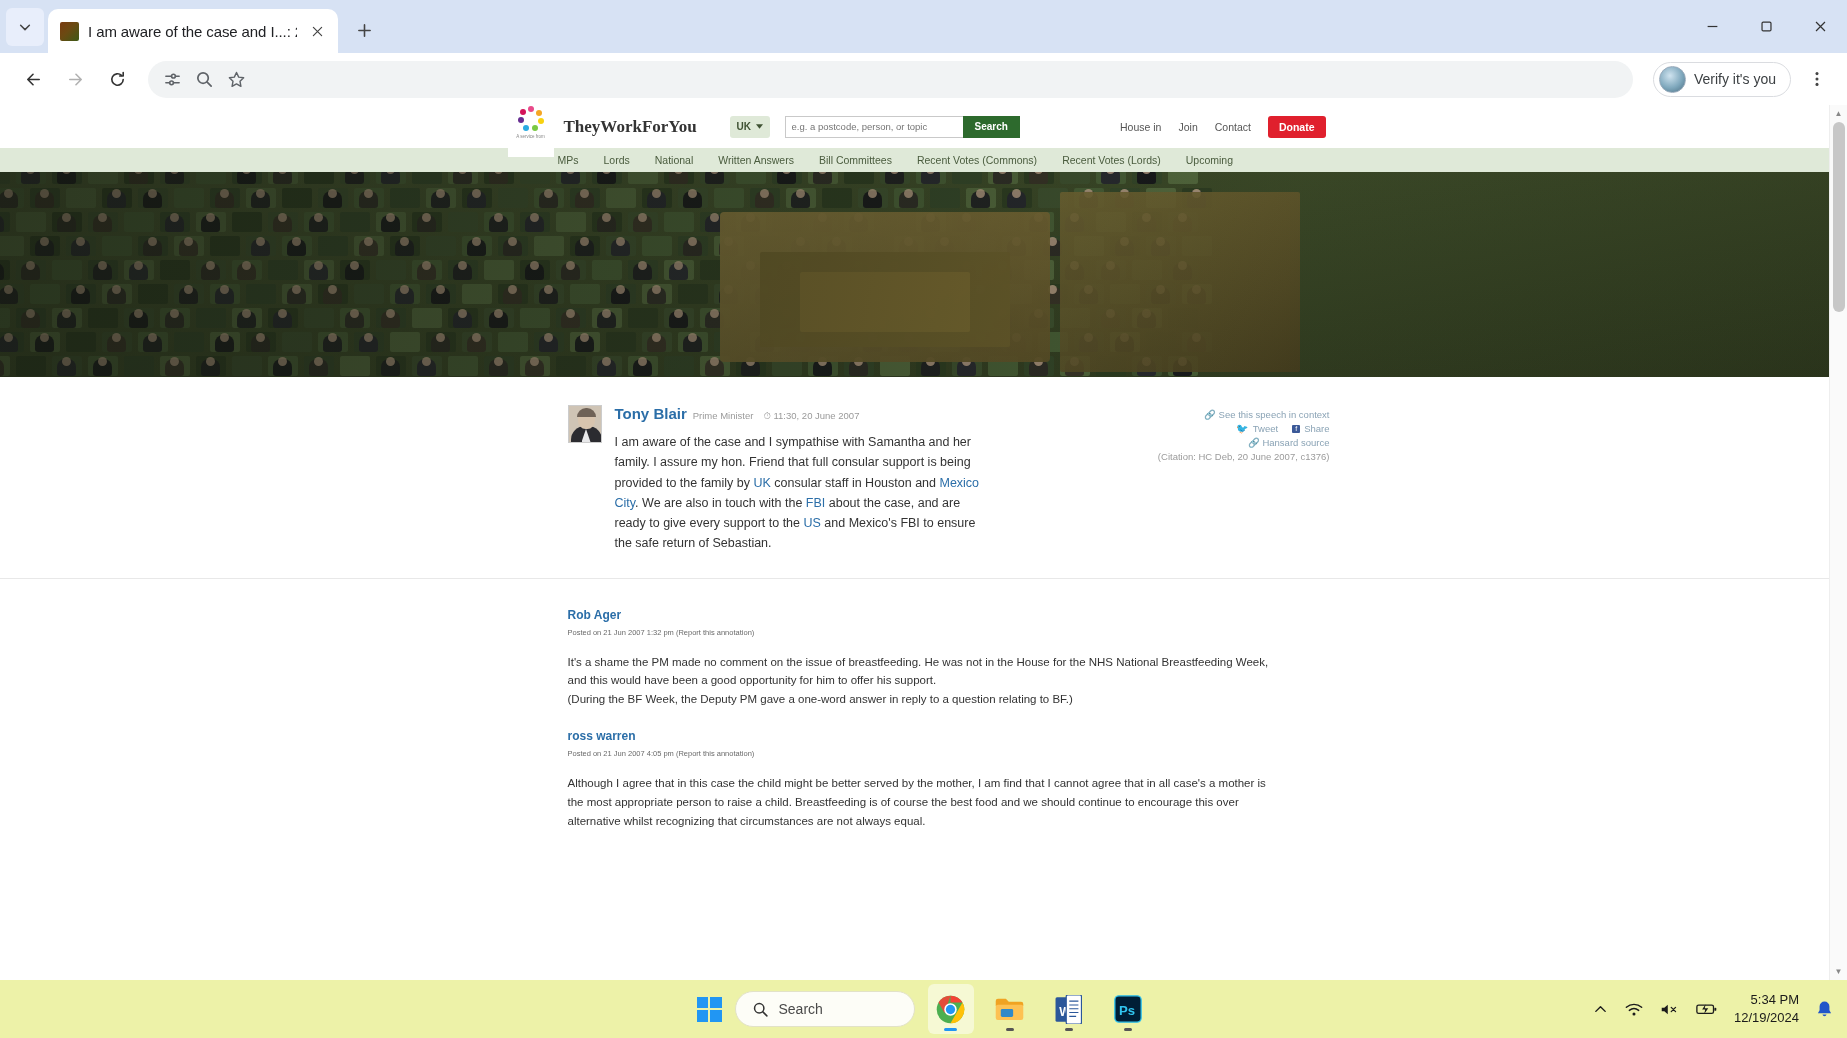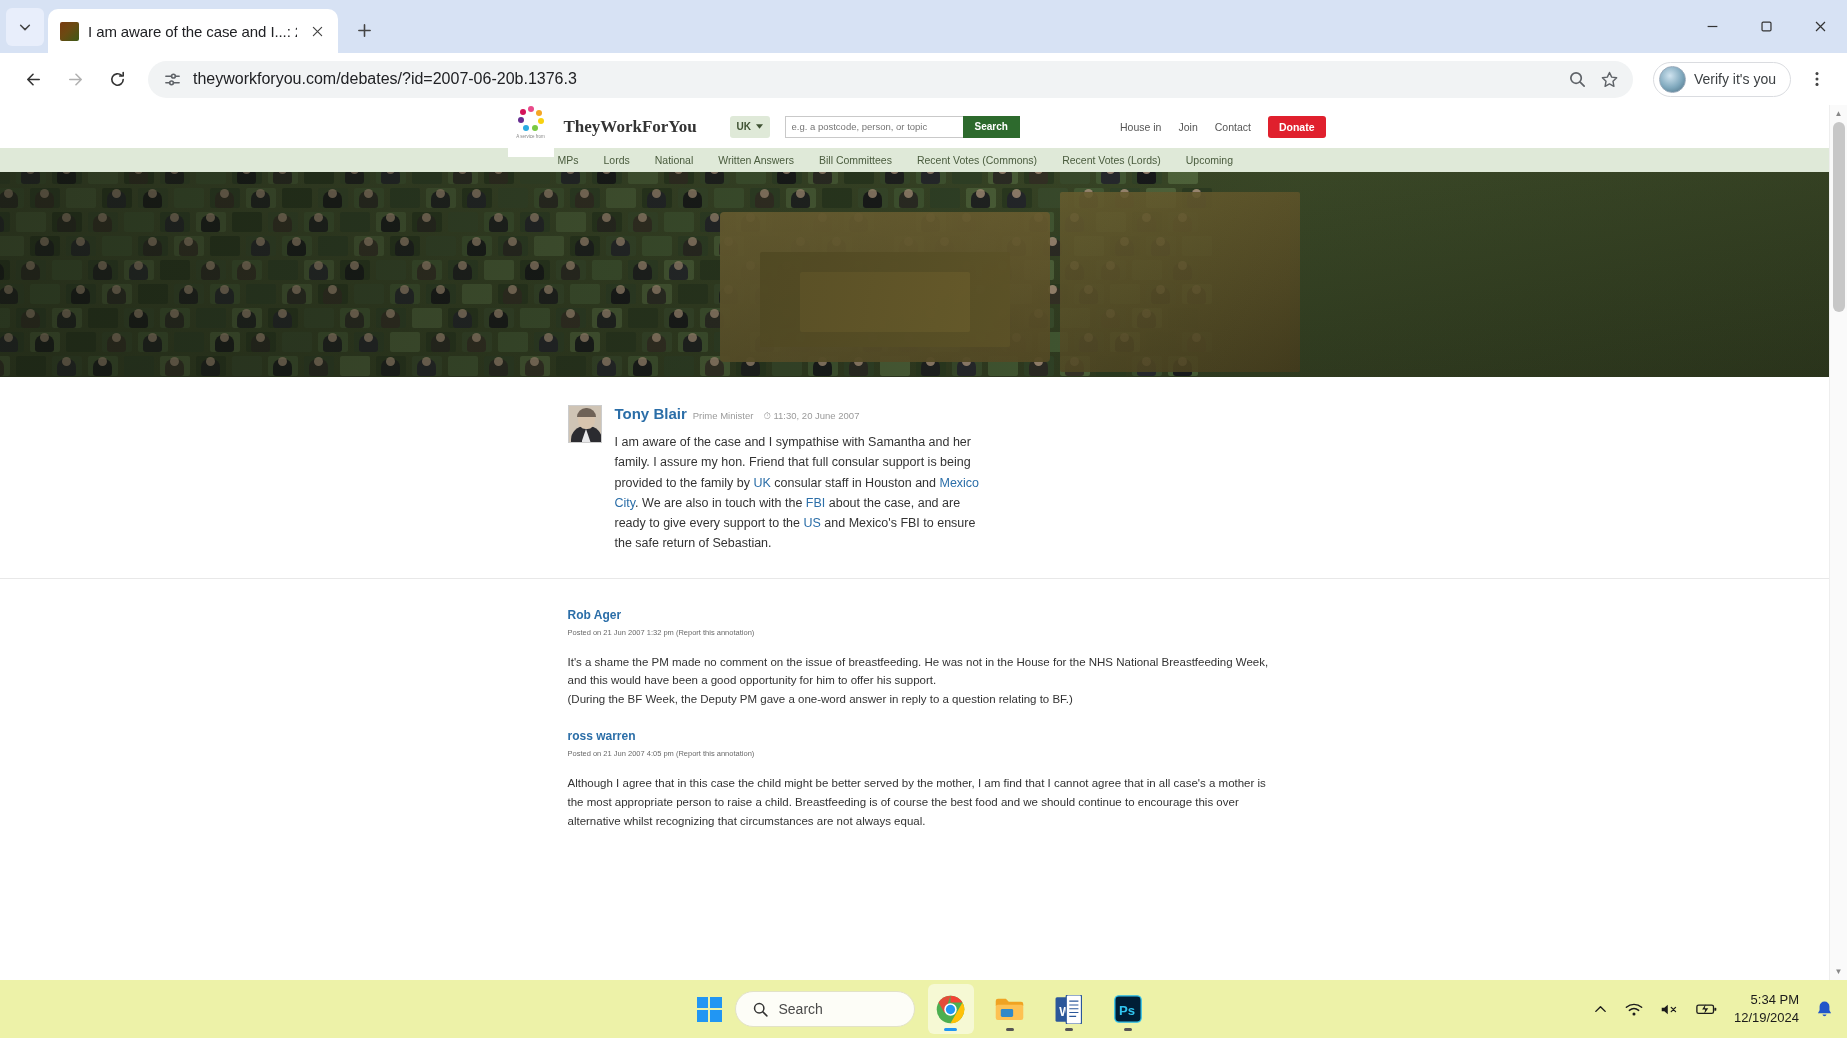--- a/index.html
+++ b/index.html
@@ -277,21 +277,20 @@
         </svg>
     </div>
     <div class="omnibox">
       <div class="omni-icon">
         <svg viewBox="0 0 20 20">
             <path d="M3 6.5h6M13 6.5h4M3 13.5h4M11 13.5h6" stroke="#5f6368" stroke-width="1.6" stroke-linecap="round"></path>
             <circle cx="11" cy="6.5" r="2" fill="none" stroke="#5f6368" stroke-width="1.6"></circle>
             <circle cx="9" cy="13.5" r="2" fill="none" stroke="#5f6368" stroke-width="1.6"></circle>
           </svg>
       </div>
-      <div class="omni-url">theyworkforyou.com/debates/?id=2007-06-20b.1376.3</div>
       <div class="omni-right">
         <div class="ic">
           <svg viewBox="0 0 20 20" width="19" height="19">
               <circle cx="8.5" cy="8.5" r="5.5" fill="none" stroke="#5f6368" stroke-width="1.8"></circle>
               <path d="M12.8 12.8L17 17" stroke="#5f6368" stroke-width="1.8" stroke-linecap="round"></path>
             </svg>
         </div>
         <div class="ic">
           <svg viewBox="0 0 20 20" width="19" height="19">
               <path d="M10 2.6l2.3 4.9 5.2.7-3.8 3.7.95 5.3L10 14.7l-4.65 2.5.95-5.3L2.5 8.2l5.2-.7z" fill="none" stroke="#5f6368" stroke-width="1.5" stroke-linejoin="round"></path>
@@ -1094,20 +1093,35 @@
               <div class="av-head"></div>
                 <div class="av-hair"></div>
             </div>
             <div class="speech-body">
               <div>
                 <a class="sp-name">Tony Blair</a><span class="sp-role">Prime Minister</span><span class="sp-time">⏱ <span>11:30, 20 June 2007</span></span>
               </div>
               <div class="sp-text" id="speechText"><span>I am aware of the case and I sympathise with Samantha and her family. I assure my hon. Friend that full consular support is being provided to the family by </span><a>UK</a><span> consular staff in Houston and </span><a>Mexico City</a><span>. We are also in touch with the </span><a>FBI</a><span> about the case, and are ready to give every support to the </span><a>US</a><span> and Mexico's FBI to ensure the safe return of Sebastian.</span></div>
             </div>
           </div>
+          <div class="meta">
+            <div class="meta-line">🔗 <a>See this speech in context</a></div>
+            <div class="meta-share">
+              <a>
+                  <span class="tw-ic">🐦</span>
+                  <span>Tweet</span>
+                </a>
+              <a>
+                  <span class="fb-ic">f</span>
+                  <span>Share</span>
+                </a>
+            </div>
+            <div class="meta-line">🔗 <a>Hansard source</a></div>
+            <div class="meta-line">(Citation: HC Deb, 20 June 2007, c1376)</div>
+          </div>
         </div>
       </div>
 
       <div class="annot-wrap">
         <div class="annot-inner">
           <div id="annotList">
               <div class="annot-block"><a class="annot-name">Rob Ager</a><div class="annot-posted">Posted on 21 Jun 2007 1:32 pm <a>(Report this annotation)</a></div><div class="annot-text">It's a shame the PM made no comment on the issue of breastfeeding. He was not in the House for the NHS National Breastfeeding Week, and this would have been a good opportunity for him to offer his support.</div><div class="annot-text" style="margin-top: 0px;">(During the BF Week, the Deputy PM gave a one-word answer in reply to a question relating to BF.)</div></div>
               <div class="annot-block"><a class="annot-name">ross warren</a><div class="annot-posted">Posted on 21 Jun 2007 4:05 pm <a>(Report this annotation)</a></div><div class="annot-text">Although I agree that in this case the child might be better served by the mother, I am find that I cannot agree that in all case's a mother is the most appropriate person to raise a child. Breastfeeding is of course the best food and we should continue to encourage this over alternative whilst recognizing that circumstances are not always equal.</div></div>
             </div>
         </div>

